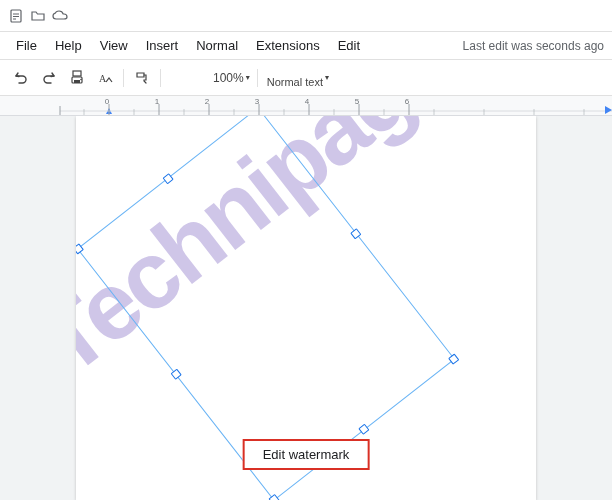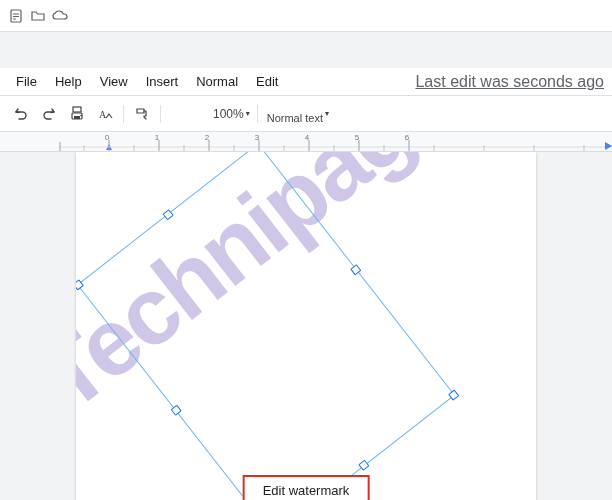--- a/index.html
+++ b/index.html
@@ -41,35 +41,33 @@
 
     
     .menu-bar {
       height: 28px;
       background: #fff;
       display: flex;
       align-items: center;
       padding: 0 8px;
       gap: 2px;
       border-bottom: 1px solid #e0e0e0;
-      margin-top: 36px;
     }
     .menu-item {
       padding: 4px 8px;
       border-radius: 4px;
       cursor: pointer;
       font-size: 13px;
       color: #202124;
       white-space: nowrap;
     }
     .last-edit {
       margin-left: auto;
-      font-size: 16px;
+      font-size: 12px;
       color: #5f6368;
-      text-decoration: underline;
       cursor: pointer;
     }
 
     
     .toolbar {
       height: 36px;
       background: #fff;
       display: flex;
       align-items: center;
       padding: 0 8px;
@@ -213,20 +211,21 @@
     </div>
   </div>
 </div>
 
 <div class="menu-bar">
   <div class="menu-item">File</div>
   <div class="menu-item">Help</div>
   <div class="menu-item">View</div>
   <div class="menu-item">Insert</div>
   <div class="menu-item">Normal</div>
+  <div class="menu-item">Extensions</div>
   <div class="menu-item">Edit</div>
   <div class="last-edit">Last edit was seconds ago</div>
 </div>
 
 <div class="toolbar">
 
   <button class="toolbar-btn">
     <svg width="16" height="16" viewBox="0 0 16 16" fill="none">
         <path d="M3 6H9.5C11.4 6 13 7.6 13 9.5S11.4 13 9.5 13H6" stroke="#444" stroke-width="1.4" fill="none" stroke-linecap="round"></path>
         <polyline points="5,3 3,6 6,6.5" stroke="#444" stroke-width="1.4" fill="none" stroke-linecap="round" stroke-linejoin="round"></polyline>

